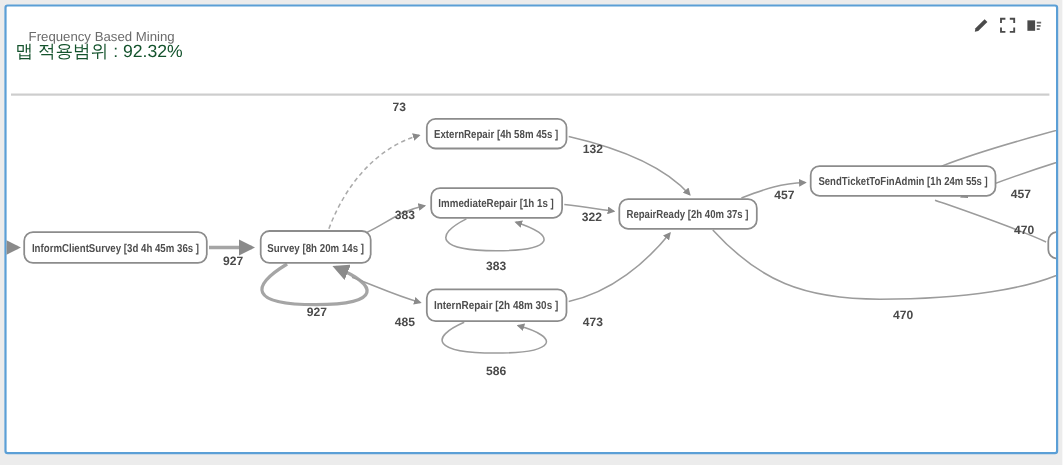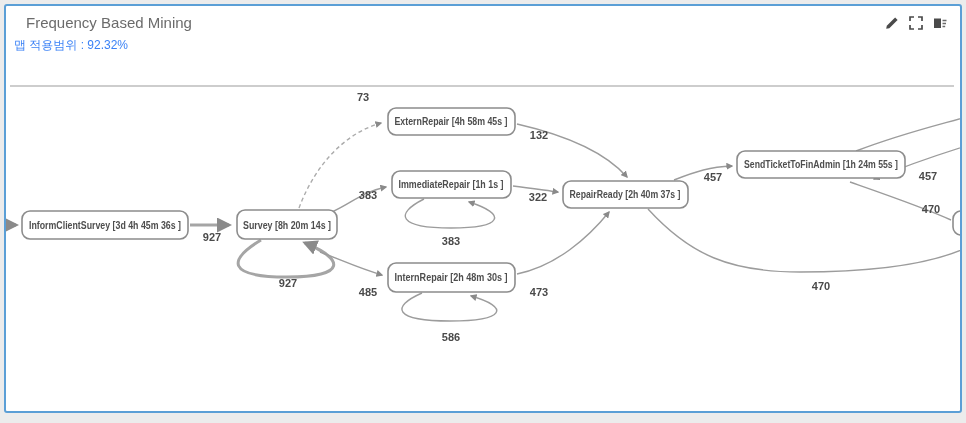--- a/index.html
+++ b/index.html
@@ -1,21 +1,21 @@
 <!DOCTYPE html>
 <html><head>
 <meta charset="utf-8">
 <style>
   html,body{margin:0;padding:0;}
   .page{position:relative;width:966px;height:423px;background:#ececec;
         font-family:"Liberation Sans",sans-serif;overflow:hidden;}
   .panel{position:absolute;left:4px;top:4px;width:954px;height:405px;
          background:#ffffff;border:2px solid #5b9fd6;border-radius:3px;overflow:hidden;}
-  .title{position:absolute;left:20px;top:8px;font-size:15px;color:#6b6b6b;white-space:nowrap;}
-  .coverage{position:absolute;left:8px;top:31px;font-size:12px;color:#3b82f6;white-space:nowrap;}
+  .title{position:absolute;left:20px;top:20px;font-size:12px;color:#6b6b6b;white-space:nowrap;}
+  .coverage{position:absolute;left:8px;top:31px;font-size:16px;color:#14532d;white-space:nowrap;}
   .toolbar{position:absolute;top:9px;right:12px;display:flex;gap:8px;align-items:center;}
   .toolbar .tbtn{width:16px;height:16px;cursor:pointer;display:block;}
   .divider{position:absolute;left:4px;top:79px;width:944px;height:2px;background:#cdcdcd;}
   .diagram{position:absolute;left:-6px;top:-6px;width:966px;height:423px;}
   .node rect{fill:#ffffff;stroke:#8c8c8c;stroke-width:1.6;}
   .node text{fill:#4e4e4e;font-size:10.5px;font-weight:bold;text-anchor:middle;
              font-family:"Liberation Sans",sans-serif;}
   .edge{fill:none;stroke:#9c9c9c;stroke-width:1.4;}
   .edge.thick{stroke:#a5a5a5;stroke-width:3;}
   .edge.dashed{stroke:#ababab;stroke-dasharray:4 3;}

